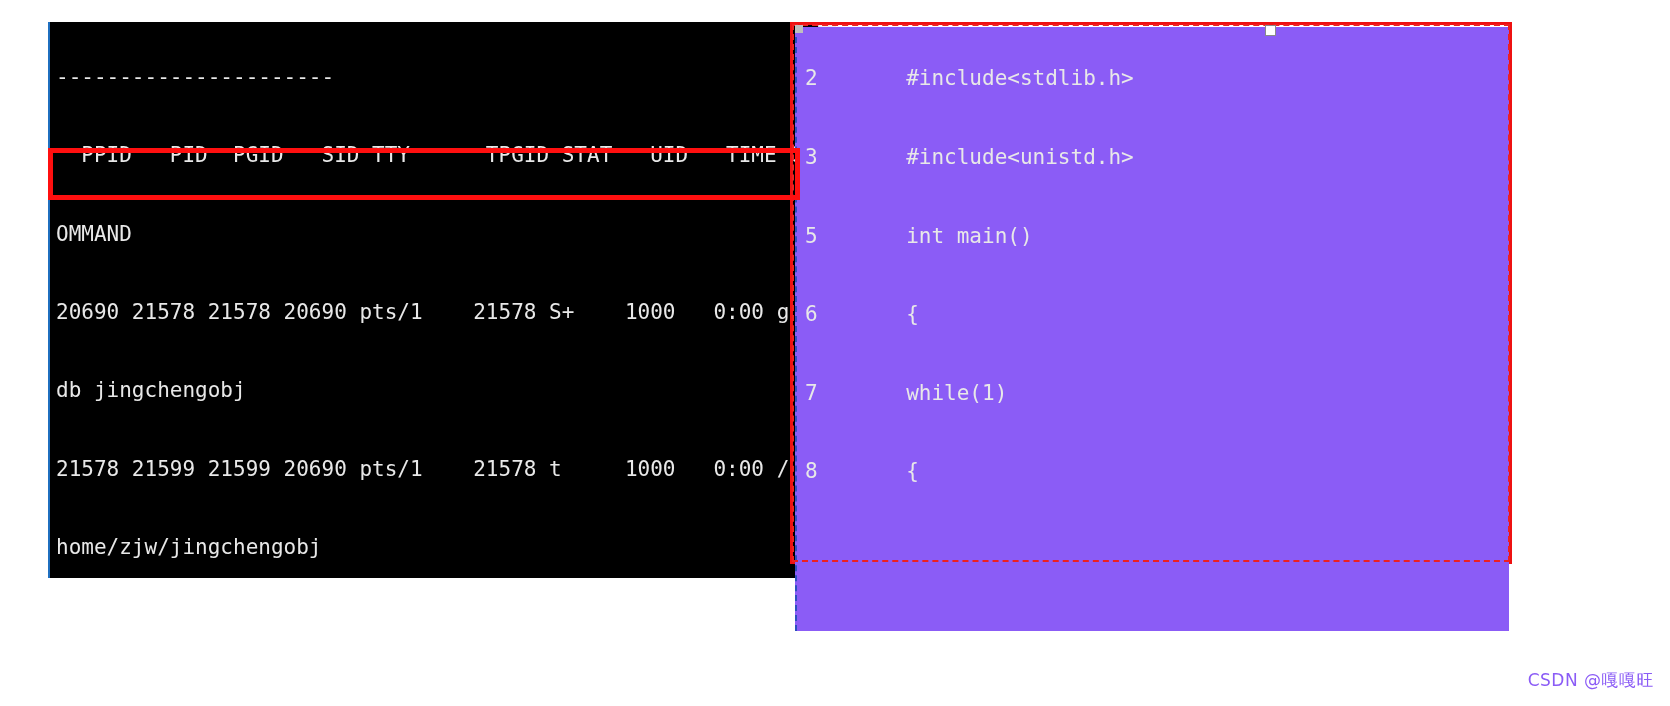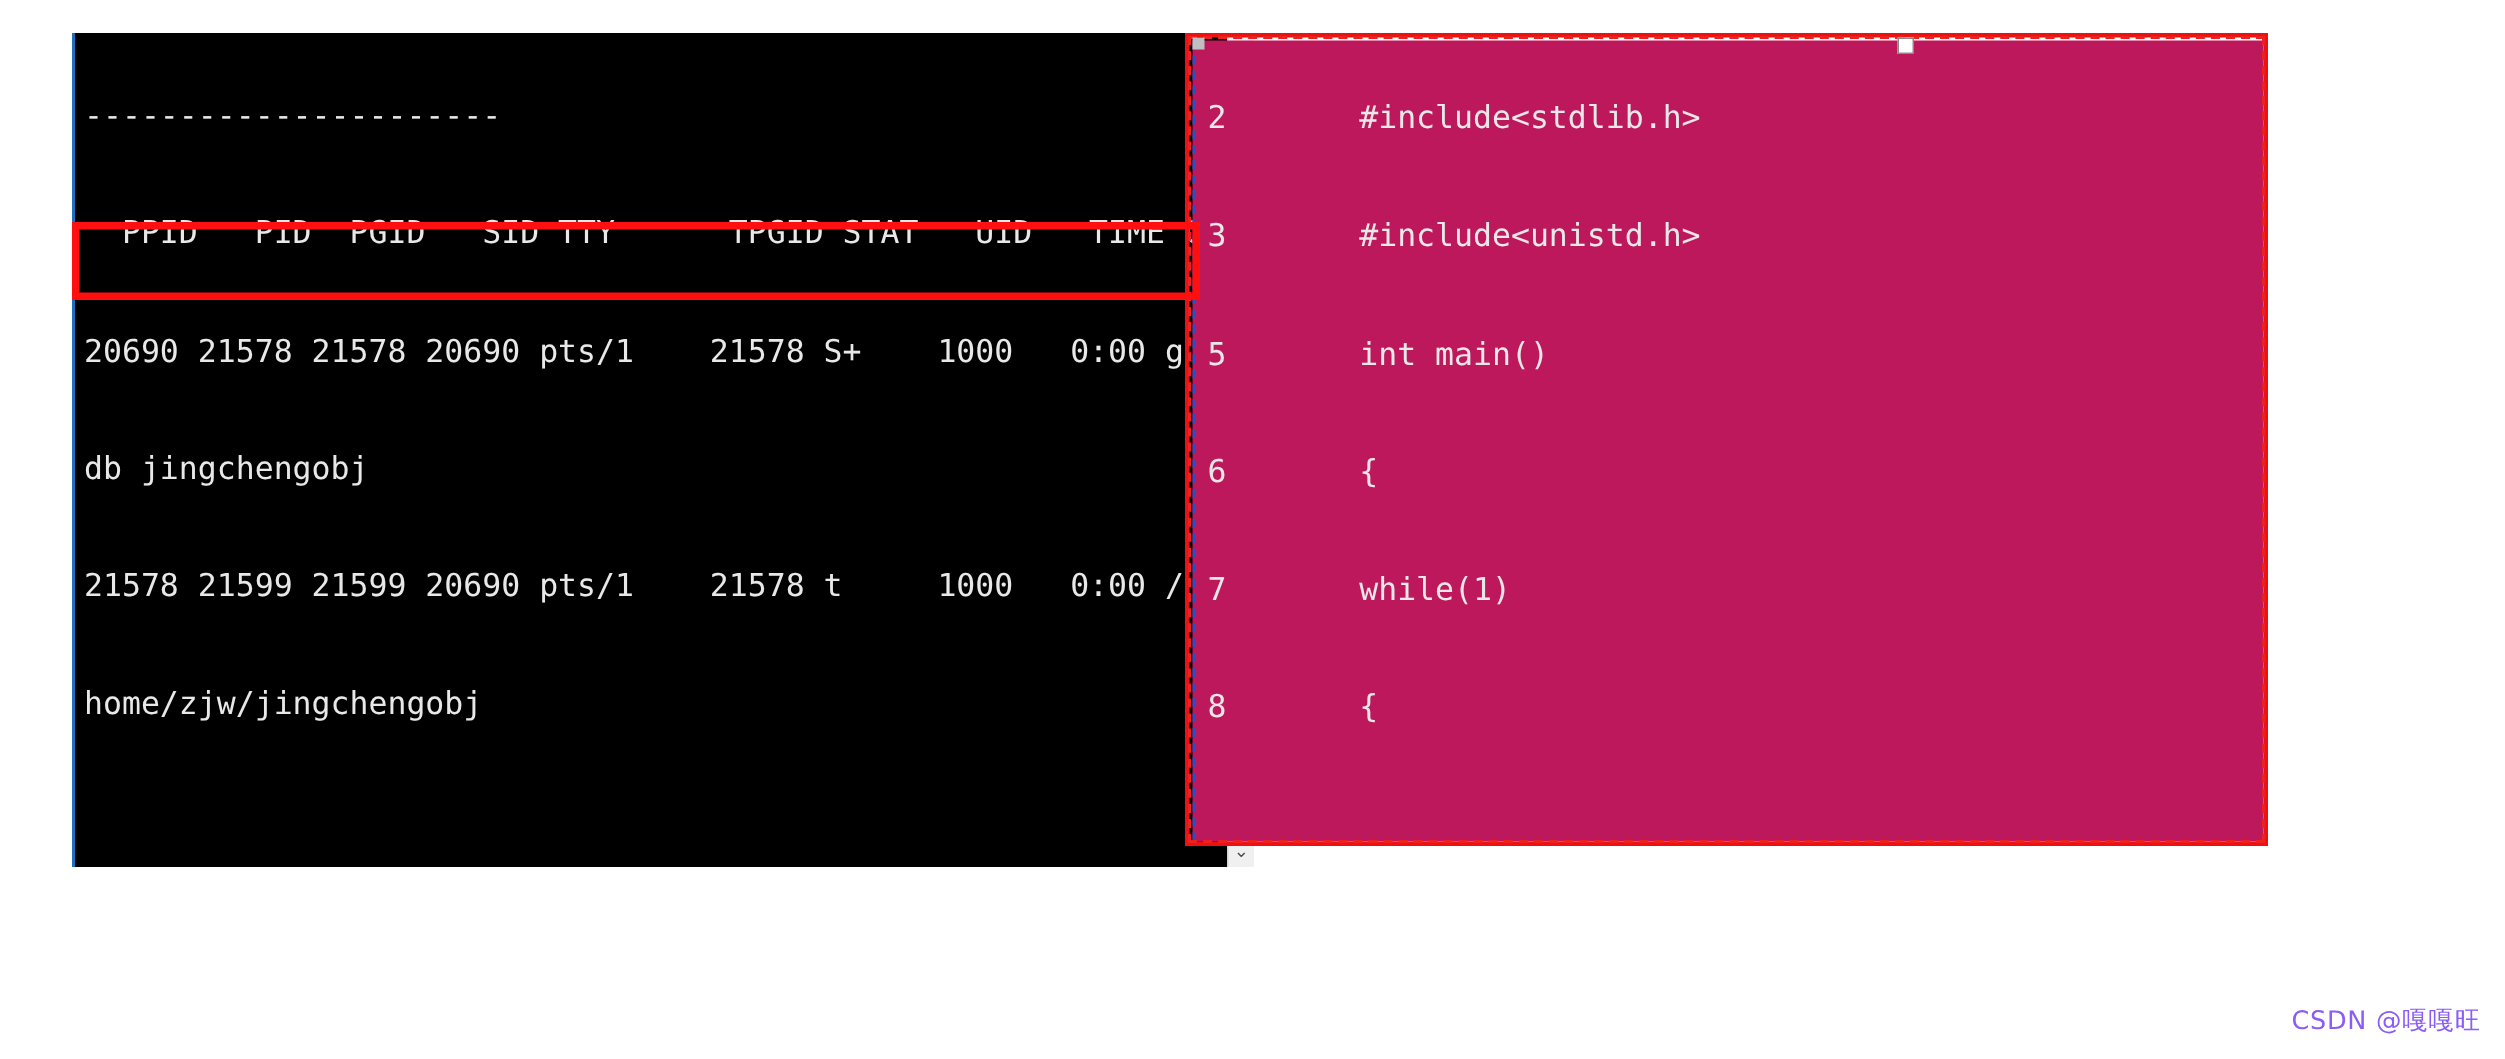--- a/index.html
+++ b/index.html
@@ -63,23 +63,23 @@
     left:790px; top:22px;
     width:722px; height:542px;
     box-sizing:border-box;
     border:3px solid #ee1111;
     background:transparent;
     padding:2px;
   }
   #gdb-inner{
     position:absolute;
     left:2px; top:2px;
-    width:714px;height:534px;
+    width:714px;height:604px;
     overflow:hidden;
-    background:#be185d;
+    background:#8b5cf6;
     box-sizing:border-box;
     border-left:2px dashed #2b4fbf;
   }
   #gdb-text{
     position:absolute;
     left:8px; top:-14px;
     color:#e8e8e8;
     font-size:21px;
     line-height:26.2px;
     white-space:pre;
@@ -129,20 +129,21 @@
     letter-spacing:.5px;
   }
 </style>
 </head>
 <body>
 
 <div id="left-terminal">
   <div id="left-term-text">
     <span class="ln">----------------------</span>
     <span class="ln">  PPID   PID  PGID   SID TTY      TPGID STAT   UID   TIME C</span>
+    <span class="ln">OMMAND</span>
     <span class="ln">20690 21578 21578 20690 pts/1    21578 S+    1000   0:00 g</span>
     <span class="ln">db jingchengobj</span>
     <span class="ln">21578 21599 21599 20690 pts/1    21578 t     1000   0:00 /</span>
     <span class="ln">home/zjw/jingchengobj</span>
     
     
     
     
     
     

